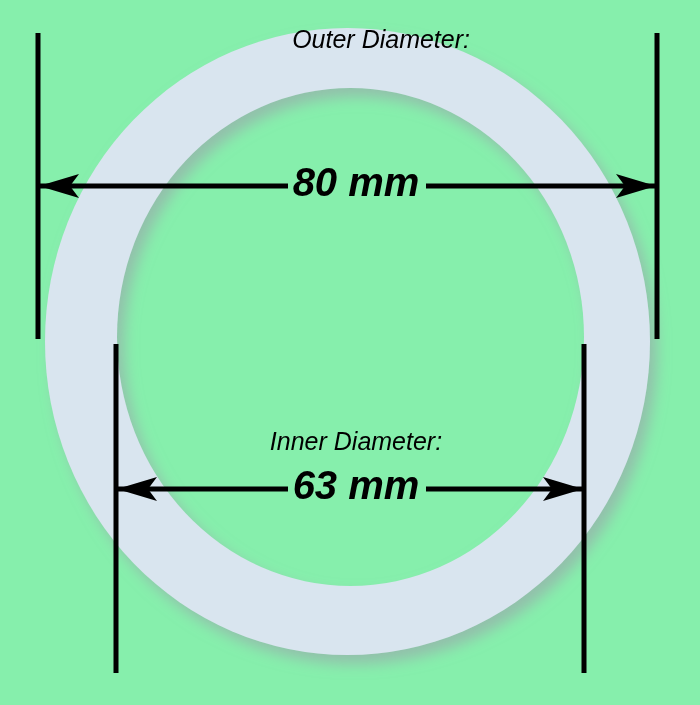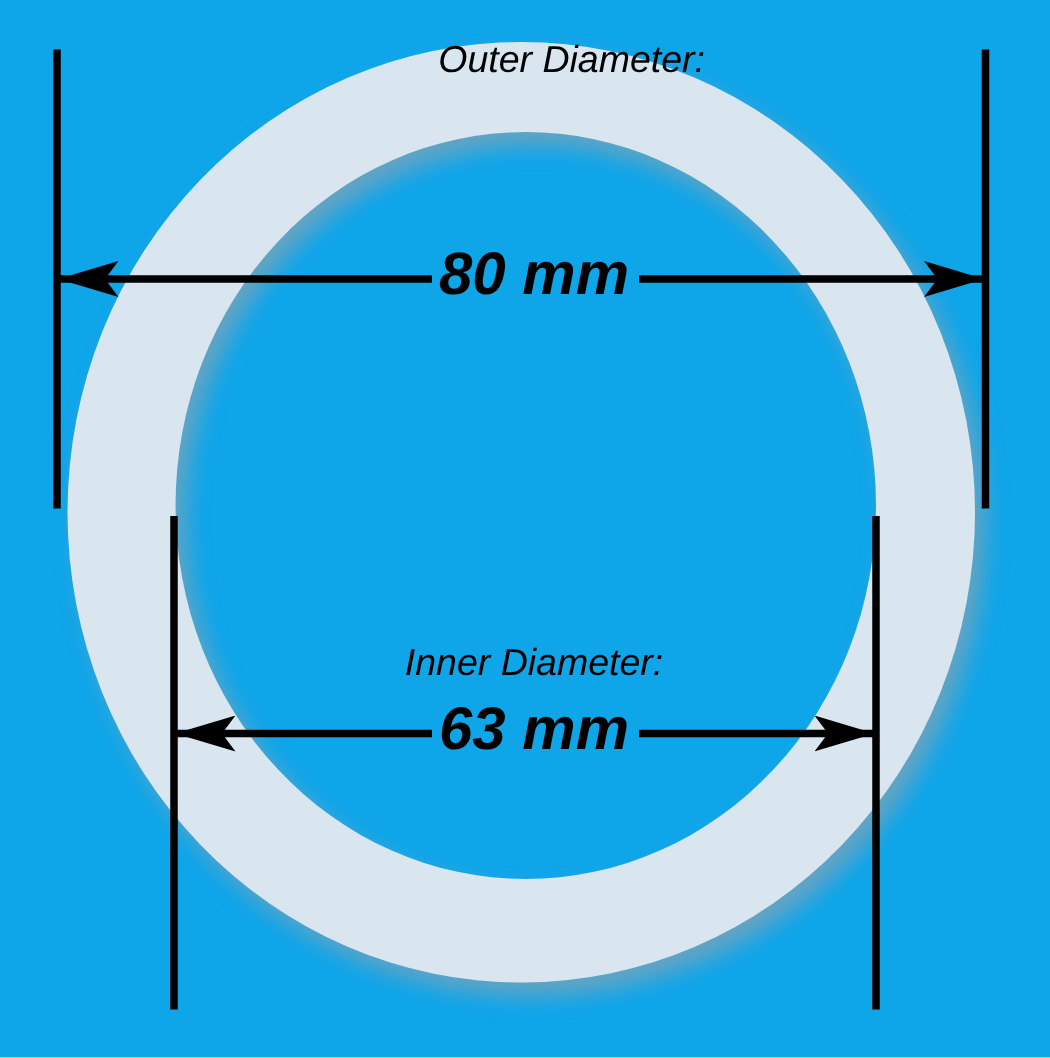--- a/index.html
+++ b/index.html
@@ -10,21 +10,21 @@
   body {
     width: 700px;
     height: 705px;
     overflow: hidden;
     font-family: "Liberation Sans", sans-serif;
   }
   #diagram-root {
     position: relative;
     width: 700px;
     height: 705px;
-    background: #0ea5e9;
+    background: #86efac;
   }
   svg#washer-svg {
     position: absolute;
     top: 0;
     left: 0;
     width: 700px;
     height: 705px;
     display: block;
   }
   .label-text {

